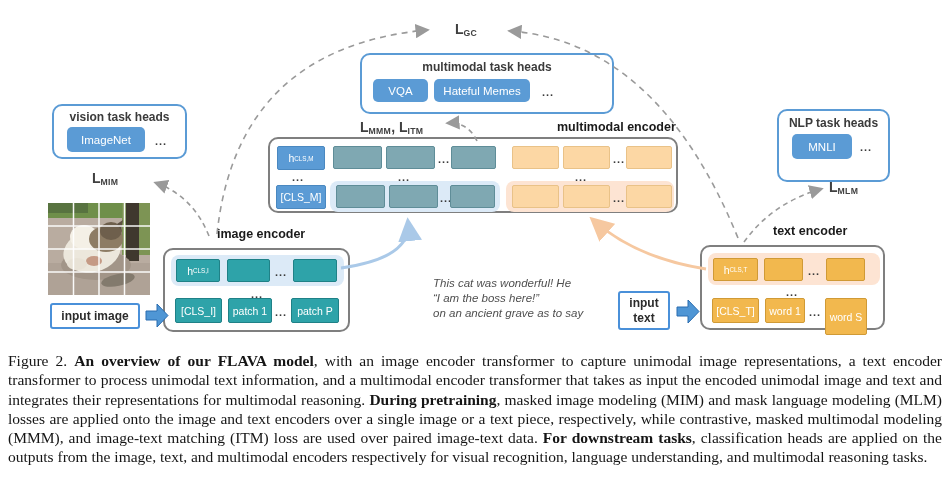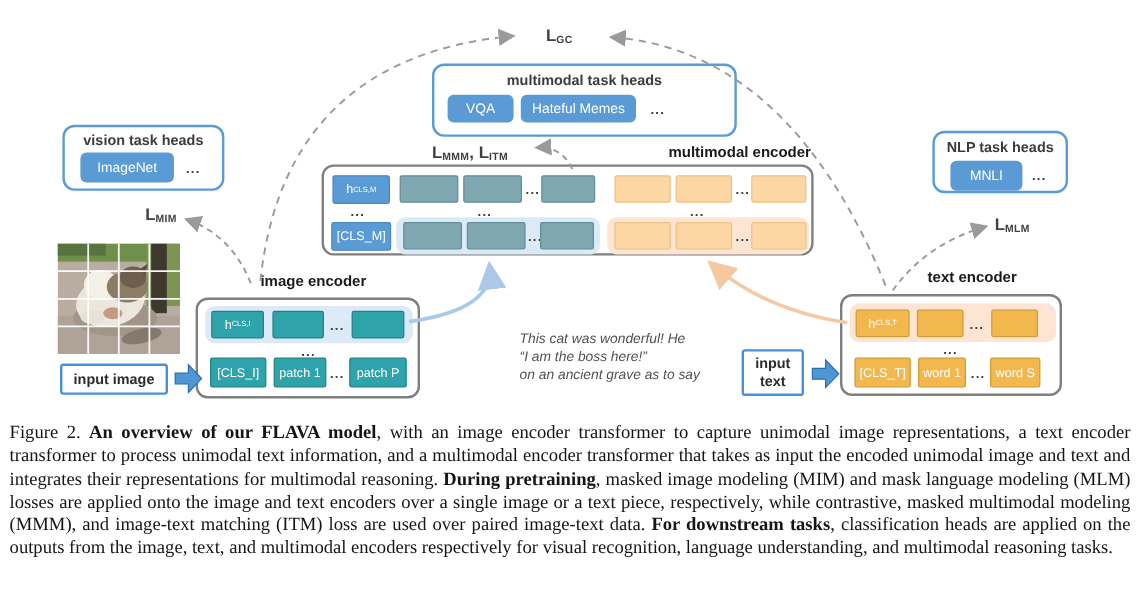--- a/index.html
+++ b/index.html
@@ -54,23 +54,23 @@
     <div class="btn abs" style="left:11px;top:24px;width:55px;height:23px;">VQA</div>
     <div class="btn abs" style="left:72px;top:24px;width:96px;height:23px;">Hateful Memes</div>
     <span class="dots abs" style="left:180px;top:32px;">...</span>
   </div>
 
   <div class="abs headbox" style="left:52px;top:104px;width:135px;height:55px;">
     <div class="headtitle" style="margin-top:4px;">vision task heads</div>
     <div class="btn abs" style="left:13px;top:21px;width:78px;height:25px;">ImageNet</div>
     <span class="dots abs" style="left:101px;top:30px;">...</span>
   </div>
-  <span class="abs loss" style="left:121px;top:170px;"><span>L</span><sub>MIM</sub></span>
-
-  <div class="abs headbox" style="left:777px;top:109px;width:113px;height:52px;">
+  <span class="abs loss" style="left:92px;top:170px;"><span>L</span><sub>MIM</sub></span>
+
+  <div class="abs headbox" style="left:777px;top:109px;width:113px;height:73px;">
     <div class="headtitle" style="margin-top:5px;">NLP task heads</div>
     <div class="btn abs" style="left:13px;top:23px;width:60px;height:25px;">MNLI</div>
     <span class="dots abs" style="left:81px;top:31px;">...</span>
   </div>
   <span class="abs loss" style="left:829px;top:179px;"><span>L</span><sub>MLM</sub></span>
 
   <span class="abs loss" style="left:360px;top:119px;"><span>L</span><sub>MMM</sub><span>, </span><span>L</span><sub>ITM</sub></span>
   <span class="abs enclabel" style="left:557px;top:120px;">multimodal encoder</span>
 
   <div class="abs encbox" style="left:268px;top:137px;width:410px;height:76px;">
@@ -130,21 +130,21 @@
         <span>h</span>
         <sub>CLS,T</sub>
       </div>
     <div class="abs cell cell-orange" style="left:62px;top:11px;width:39px;height:23px;"></div>
     <span class="abs dots" style="left:106px;top:19px;">...</span>
     <div class="abs cell cell-orange" style="left:124px;top:11px;width:39px;height:23px;"></div>
     <span class="abs dots" style="left:84px;top:40px;">...</span>
     <div class="abs chip chip-orange" style="left:10px;top:51px;width:47px;height:25px;">[CLS_T]</div>
     <div class="abs chip chip-orange" style="left:63px;top:51px;width:40px;height:25px;">word 1</div>
     <span class="abs dots" style="left:107px;top:60px;">...</span>
-    <div class="abs chip chip-orange" style="left:123px;top:51px;width:42px;height:25px;">word S</div>
+    <div class="abs chip chip-orange" style="left:123px;top:51px;width:42px;height:37px;">word S</div>
   </div>
 
   <svg class="abs" style="left:48px;top:203px;" width="102" height="92" viewBox="0 0 102 92">
     <rect x="0" y="0" width="102" height="92" fill="#b9aca0"></rect>
     <rect x="0" y="60" width="102" height="32" fill="#afa296"></rect>
     <rect x="0" y="0" width="102" height="15" fill="#6f8f4a"></rect>
     <rect x="0" y="0" width="40" height="10" fill="#587340"></rect>
     <rect x="74" y="0" width="28" height="52" fill="#7d9454"></rect>
     <rect x="78" y="0" width="13" height="58" fill="#3f382e"></rect>
     <ellipse cx="48" cy="62" rx="35" ry="15" fill="#a29588"></ellipse>

